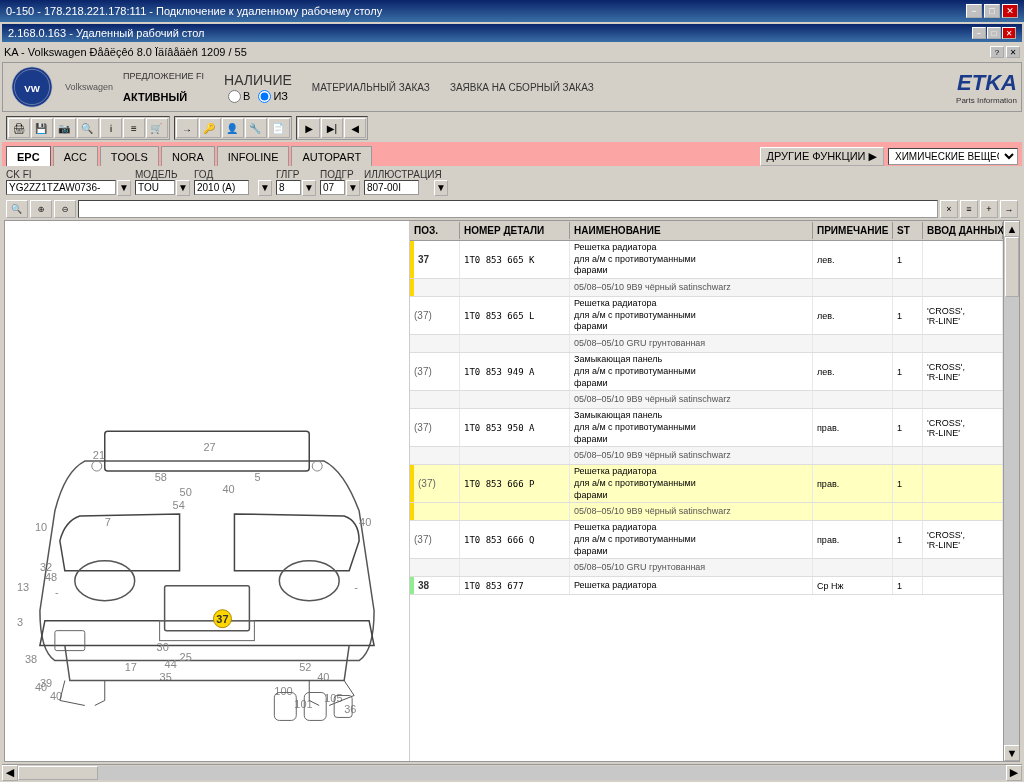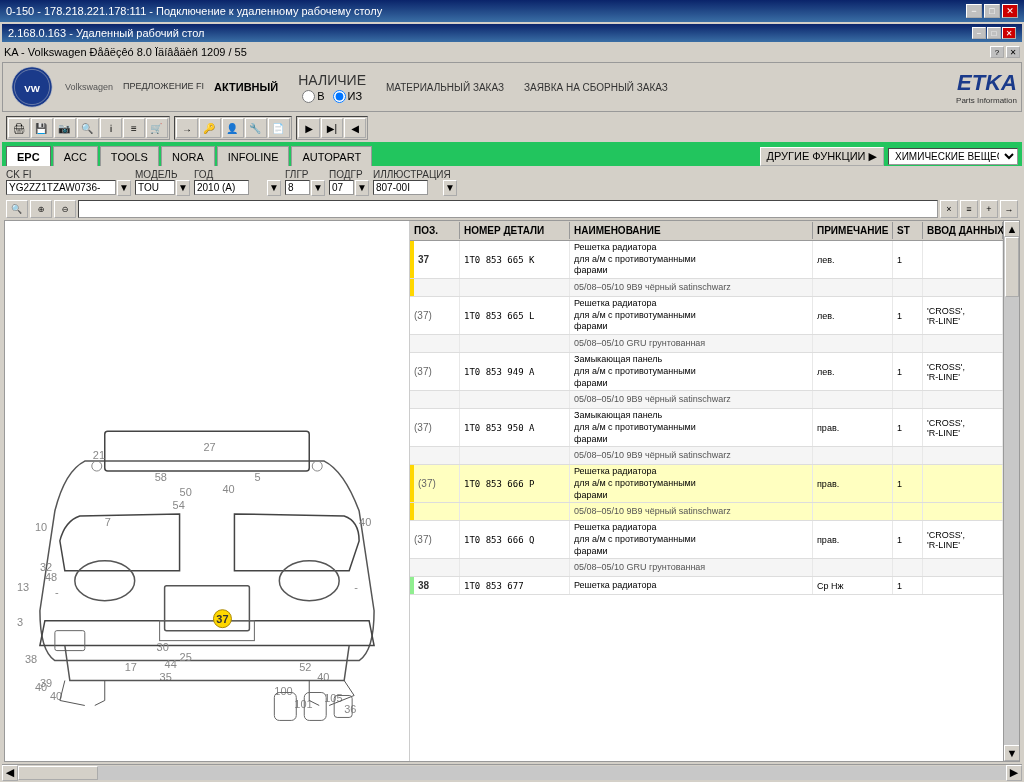--- a/index.html
+++ b/index.html
@@ -78,21 +78,21 @@
     }
 
     .vw-logo {
       width: 50px; height: 44px;
       display: flex; align-items: center; justify-content: center;
       margin-right: 8px;
     }
     .vw-logo svg { width: 44px; height: 44px; }
 
     .offer-section {
-      display: flex; flex-direction: row; margin-right: 20px; gap: 10px;
+      display: flex; flex-direction: column; margin-right: 20px; gap: 10px;
     }
     .offer-label { font-size: 9px; color: #333; }
     .offer-value { font-size: 11px; font-weight: bold; }
 
     .presence-section {
       display: flex; flex-direction: column; align-items: center; margin-right: 20px;
     }
     .presence-label { font-size: 14px; color: #333; margin-bottom: 2px; }
     .presence-options { display: flex; gap: 8px; }
     .radio-option { display: flex; align-items: center; gap: 2px; font-size: 10px; }
@@ -105,21 +105,21 @@
     .etka-logo {
       margin-left: auto;
       display: flex; flex-direction: column; align-items: flex-end;
     }
     .etka-text { font-size: 22px; font-weight: bold; color: #1a3a8a; font-style: italic; }
     .etka-sub { font-size: 8px; color: #333; }
 
     .tabs-row {
       display: flex;
       align-items: flex-end;
-      background: #22c55e;
+      background: #fca5a5;
       padding: 0 4px;
       height: 24px;
       margin-bottom: 2px;
     }
     .tab {
       padding: 2px 10px;
       border: 1px solid #999;
       border-bottom: none;
       background: #d4d0c8;
       cursor: pointer;
@@ -436,21 +436,21 @@
       </div>
       <div class="field-group">
         <span class="field-label">МОДЕЛЬ</span>
         <div style="display:flex;align-items:center;gap:1px;">
           <input type="text" class="field-input" style="width: 40px;" value="TOU">
           <div class="tool-btn" style="height:16px;width:14px;">▼</div>
         </div>
       </div>
       <div class="field-group">
         <span class="field-label">ГОД</span>
-        <div style="display:flex;align-items:center;gap:18px;">
+        <div style="display:flex;align-items:center;gap:9px;">
           <input type="text" class="field-input" style="width: 55px;" value="2010 (A)">
           <div class="tool-btn" style="height:16px;width:14px;">▼</div>
         </div>
       </div>
       <div class="field-group">
         <span class="field-label">ГЛГР</span>
         <div style="display:flex;align-items:center;gap:1px;">
           <input type="text" class="field-input" style="width: 25px;" value="8">
           <div class="tool-btn" style="height:16px;width:14px;">▼</div>
         </div>

